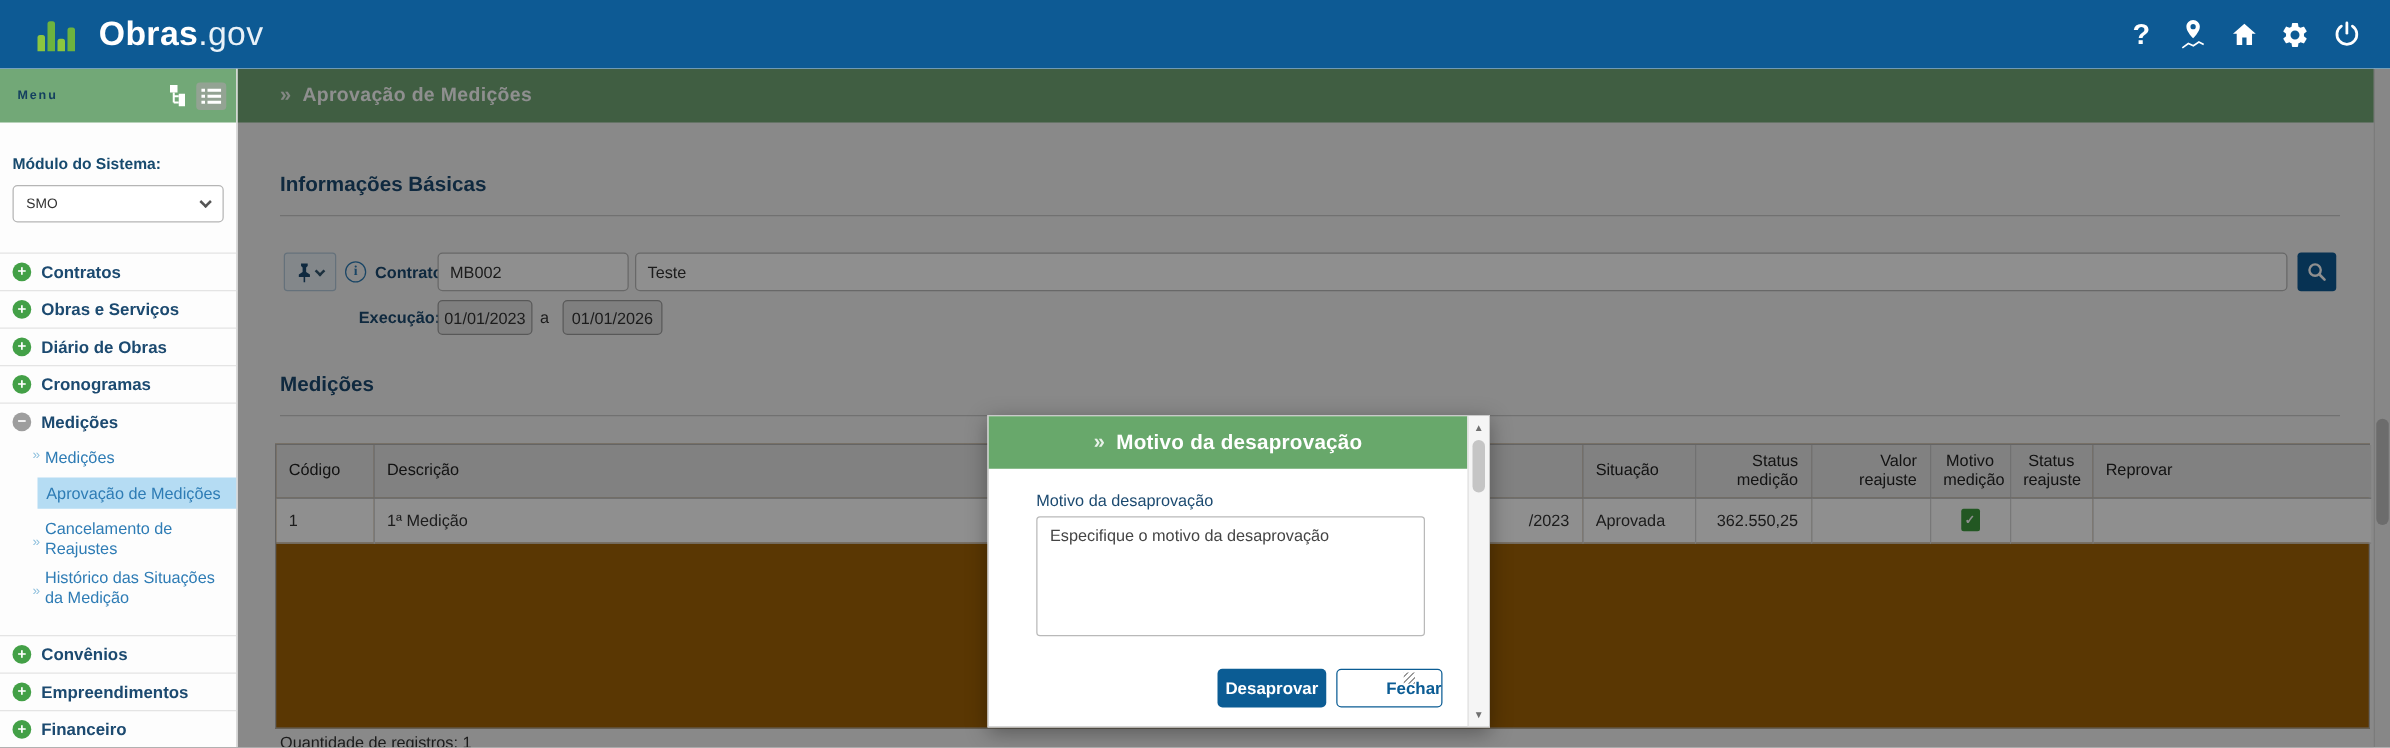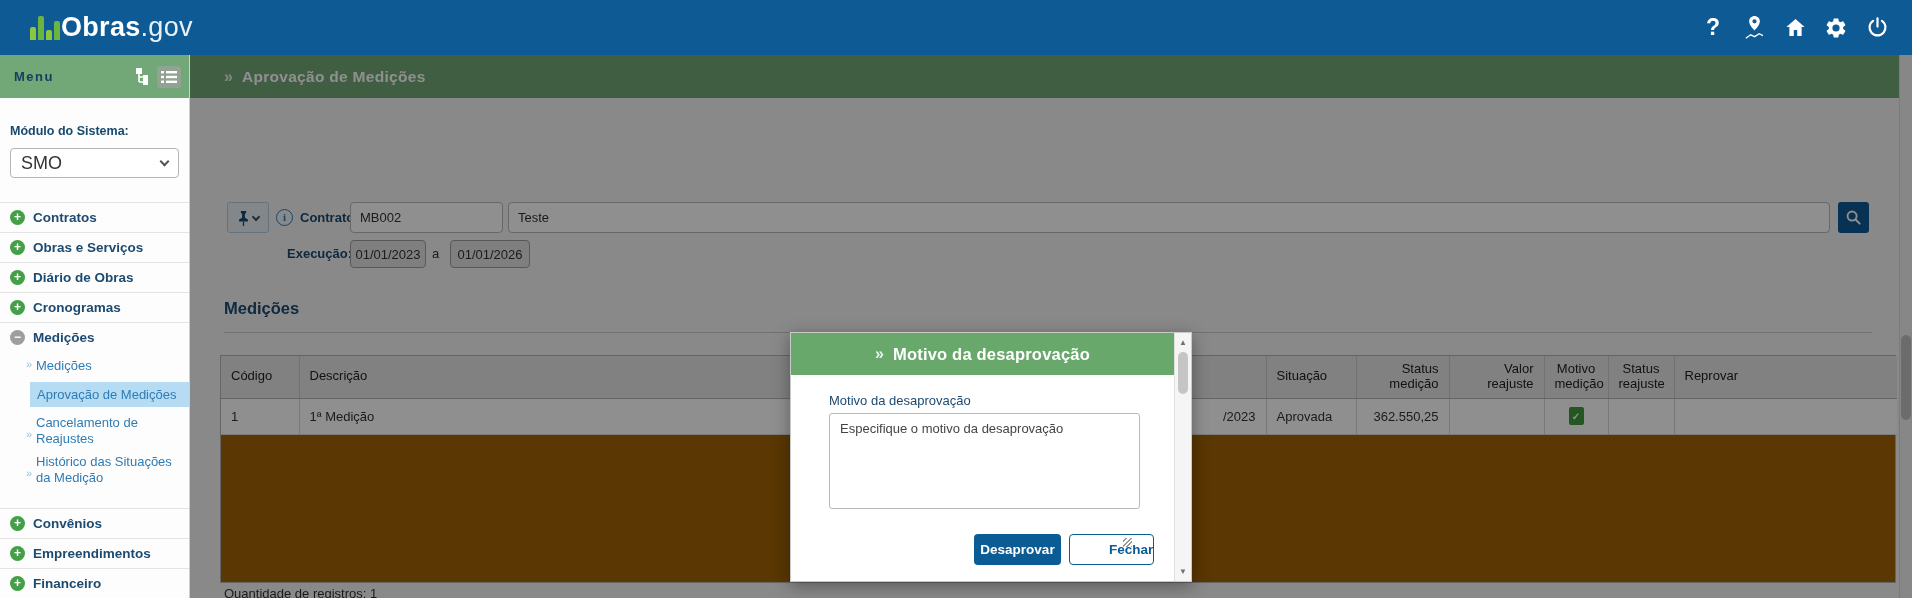--- a/index.html
+++ b/index.html
@@ -2,44 +2,44 @@
 <html><head>
 <meta charset="utf-8">
 <style>
   * { margin:0; padding:0; box-sizing:border-box; }
   html,body { background:#888; }
   body { font-family:"Liberation Sans", sans-serif; }
   #screen { position:relative; width:1912px; height:598px; background:#fff; overflow:hidden; }
 
   
   .topbar { position:absolute; left:0; top:0; width:1912px; height:55px; background:#0d5a94; display:flex; align-items:center; }
-  .logo { display:flex; align-items:flex-start; gap:1px; margin-left:30px; }
+  .logo { display:flex; align-items:flex-end; gap:19px; margin-left:30px; }
   .logo-bars { display:flex; align-items:flex-end; gap:2px; height:26px; }
   .logo-bars i { display:block; width:6px; border-radius:2px 2px 0 0; background:#6db33f; }
   .logo-bars i:nth-child(1){height:13px;background:#8cc63f;}
   .logo-bars i:nth-child(2){height:24px;}
   .logo-bars i:nth-child(3){height:10px;background:#8cc63f;}
   .logo-bars i:nth-child(4){height:19px;}
   .logo-text { color:#fff; font-size:27px; line-height:27px; letter-spacing:.3px; }
   .logo-text b { font-weight:700; }
   .logo-text span.light { font-weight:300; color:#e8f1f8; }
   .topbar-icons { position:absolute; right:22px; top:0; height:55px; display:flex; align-items:center; gap:15px; }
   .tb-icon { width:26px; height:26px; display:flex; align-items:center; justify-content:center; color:#fff; cursor:pointer; }
   .tb-icon.q { font-size:23px; font-weight:700; }
 
   
   .sidebar { position:absolute; left:0; top:55px; width:190px; height:543px; background:#fdfdfd; border-right:1px solid #cfcfcf; overflow:hidden; }
   .menu-header { height:43px; background:#72a877; display:flex; align-items:center; padding:0 8px 0 14px; }
-  .menu-header .title { font-size:13px; font-weight:700; letter-spacing:1.5px; color:#14405f; flex:1; }
+  .menu-header .title { font-size:10px; font-weight:700; letter-spacing:1.5px; color:#14405f; flex:1; }
   .mh-icon { width:24px; height:22px; display:flex; align-items:center; justify-content:center; margin-left:4px; }
   .mh-icon.sel { background:#93a393; border-radius:3px; }
   .module { padding:26px 10px 0 10px; }
   .module-label { font-size:12.5px; font-weight:700; color:#174a6e; }
   .select { margin-top:10px; height:30px; background:#fff; border:1px solid #b5b5b5; border-radius:4px; display:flex; align-items:center; padding:0 10px; }
-  .select .val { flex:1; font-size:18px; color:#333; }
+  .select .val { flex:1; font-size:11px; color:#333; }
   .chev { width:7px; height:7px; border-right:2px solid #555; border-bottom:2px solid #555; transform:rotate(45deg); margin-top:-4px; }
   .nav { margin-top:24px; }
   .nav-item { height:30px; display:flex; align-items:center; gap:8px; padding-left:10px; border-top:1px solid #e4e4e4; cursor:pointer; }
   .nav-item .lbl { font-size:13.5px; font-weight:600; color:#1c4a70; }
   .pm { width:15px; height:15px; min-width:15px; border-radius:50%; color:#fff; font-size:12px; line-height:14px; font-weight:700; text-align:center; }
   .pm.plus { background:#43a047; }
   .pm.minus { background:#9e9e9e; }
   .submenu { padding:4px 0 14px 0; }
   .sub-item { position:relative; margin:2px 0 8px 0; padding-left:36px; font-size:13px; color:#2e7cb5; line-height:1.2; cursor:pointer; }
   .sub-arrow { position:absolute; left:26px; top:45%; font-size:11px; color:#8fc0dd; line-height:1; }
@@ -238,20 +238,21 @@
       </div>
     </nav>
   </aside>
 
   <main class="main">
     <div class="titlebar">
       <span class="arrow">»</span>
       <span class="ttl">Aprovação de Medições</span>
     </div>
 
+    <div class="section-heading h-info">Informações Básicas</div>
 
     <div class="form-row1">
       <span class="pin-box">
         <svg width="13" height="16" viewBox="0 0 14 18">
             <path d="M4 1h6v2.2L8.6 4.4v4.2L12 10.8V13H2v-2.2l3.4-2.2V4.4L4 3.2z" fill="#1c4a70"></path>
             <rect x="6.3" y="13" width="1.4" height="5" fill="#1c4a70"></rect>
           </svg>
         <span class="chev"></span>
       </span>
       <span class="info-icon">i</span>

